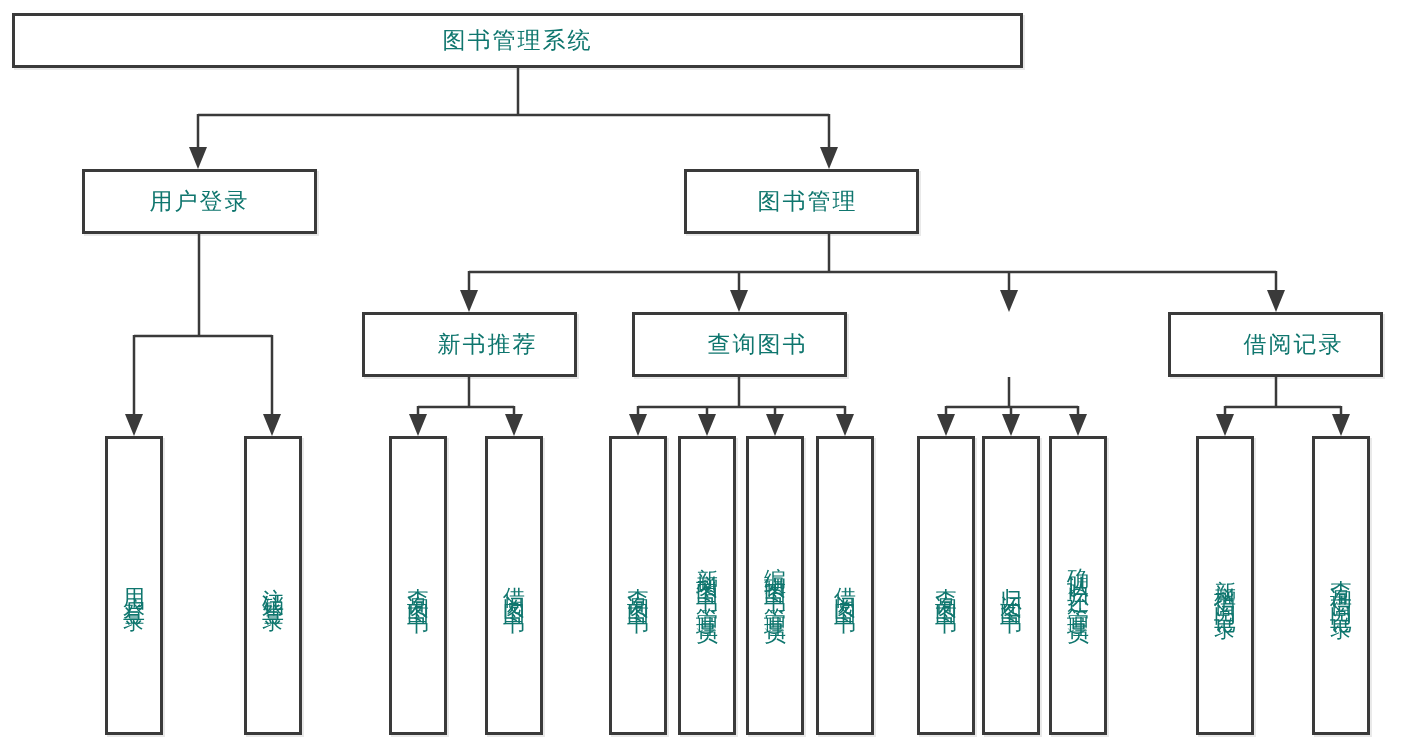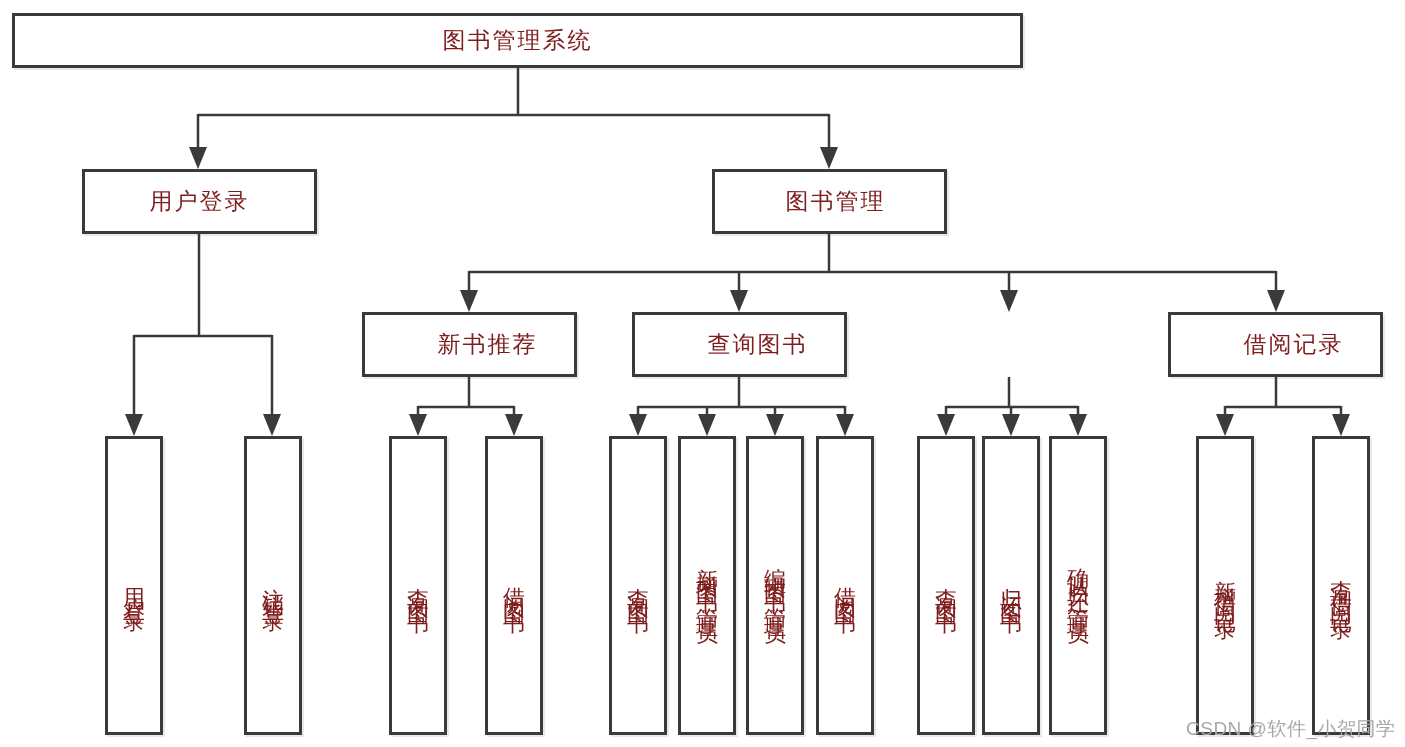--- a/index.html
+++ b/index.html
@@ -20,21 +20,21 @@
     left: 0; top: 0;
     width: 1405px;
     height: 747px;
     z-index: 0;
   }
   .node {
     position: absolute;
     box-sizing: border-box;
     border: 3px solid #3a3a3a;
     background: #ffffff;
-    color: #7f1d1d;
+    color: #0f766e;
     display: flex;
     align-items: center;
     justify-content: center;
     z-index: 1;
     box-shadow: 2px 2px 0 rgba(70,70,70,0.12);
   }
   .h-node {
     font-size: 23px;
     letter-spacing: 2px;
     white-space: nowrap;
@@ -129,21 +129,21 @@
       <polygon points="1011,436 1002,414 1020,414"></polygon>
       <polygon points="1078,436 1069,414 1087,414"></polygon>
       <polygon points="1225,436 1216,414 1234,414"></polygon>
       <polygon points="1341,436 1332,414 1350,414"></polygon>
     </g>
   </svg>
 
   <div class="node h-node root-node">图书管理系统</div>
 
   <div class="node h-node lvl2" style="left:82px;">用户登录</div>
-  <div class="node h-node lvl2" style="left:712px;padding-left:12px;">图书管理</div>
+  <div class="node h-node lvl2" style="left:684px;padding-left:12px;">图书管理</div>
 
   <div class="node h-node lvl3" style="left:362px;">新书推荐</div>
   <div class="node h-node lvl3" style="left:632px;">查询图书</div>
   <div class="node h-node lvl3" style="left:1168px;">借阅记录</div>
 
   <div class="node v-node leaf" style="left:105px;">用户登录</div>
   <div class="node v-node leaf" style="left:244px;">注销登录</div>
 
   <div class="node v-node leaf" style="left:389px;">查询图书</div>
   <div class="node v-node leaf" style="left:485px;">借阅图书</div>
@@ -153,15 +153,14 @@
   <div class="node v-node leaf" style="left:746px;">编辑图书（管理员）</div>
   <div class="node v-node leaf" style="left:816px;">借阅图书</div>
 
   <div class="node v-node leaf" style="left:917px;">查询图书</div>
   <div class="node v-node leaf" style="left:982px;">归还图书</div>
   <div class="node v-node leaf" style="left:1049px;">确认归还（管理员）</div>
 
   <div class="node v-node leaf" style="left:1196px;">新增借阅记录</div>
   <div class="node v-node leaf" style="left:1312px;">查询借阅记录</div>
 
-  <div id="watermark">CSDN @软件_小贺同学</div>
 
 </div>
 
 </body></html>

